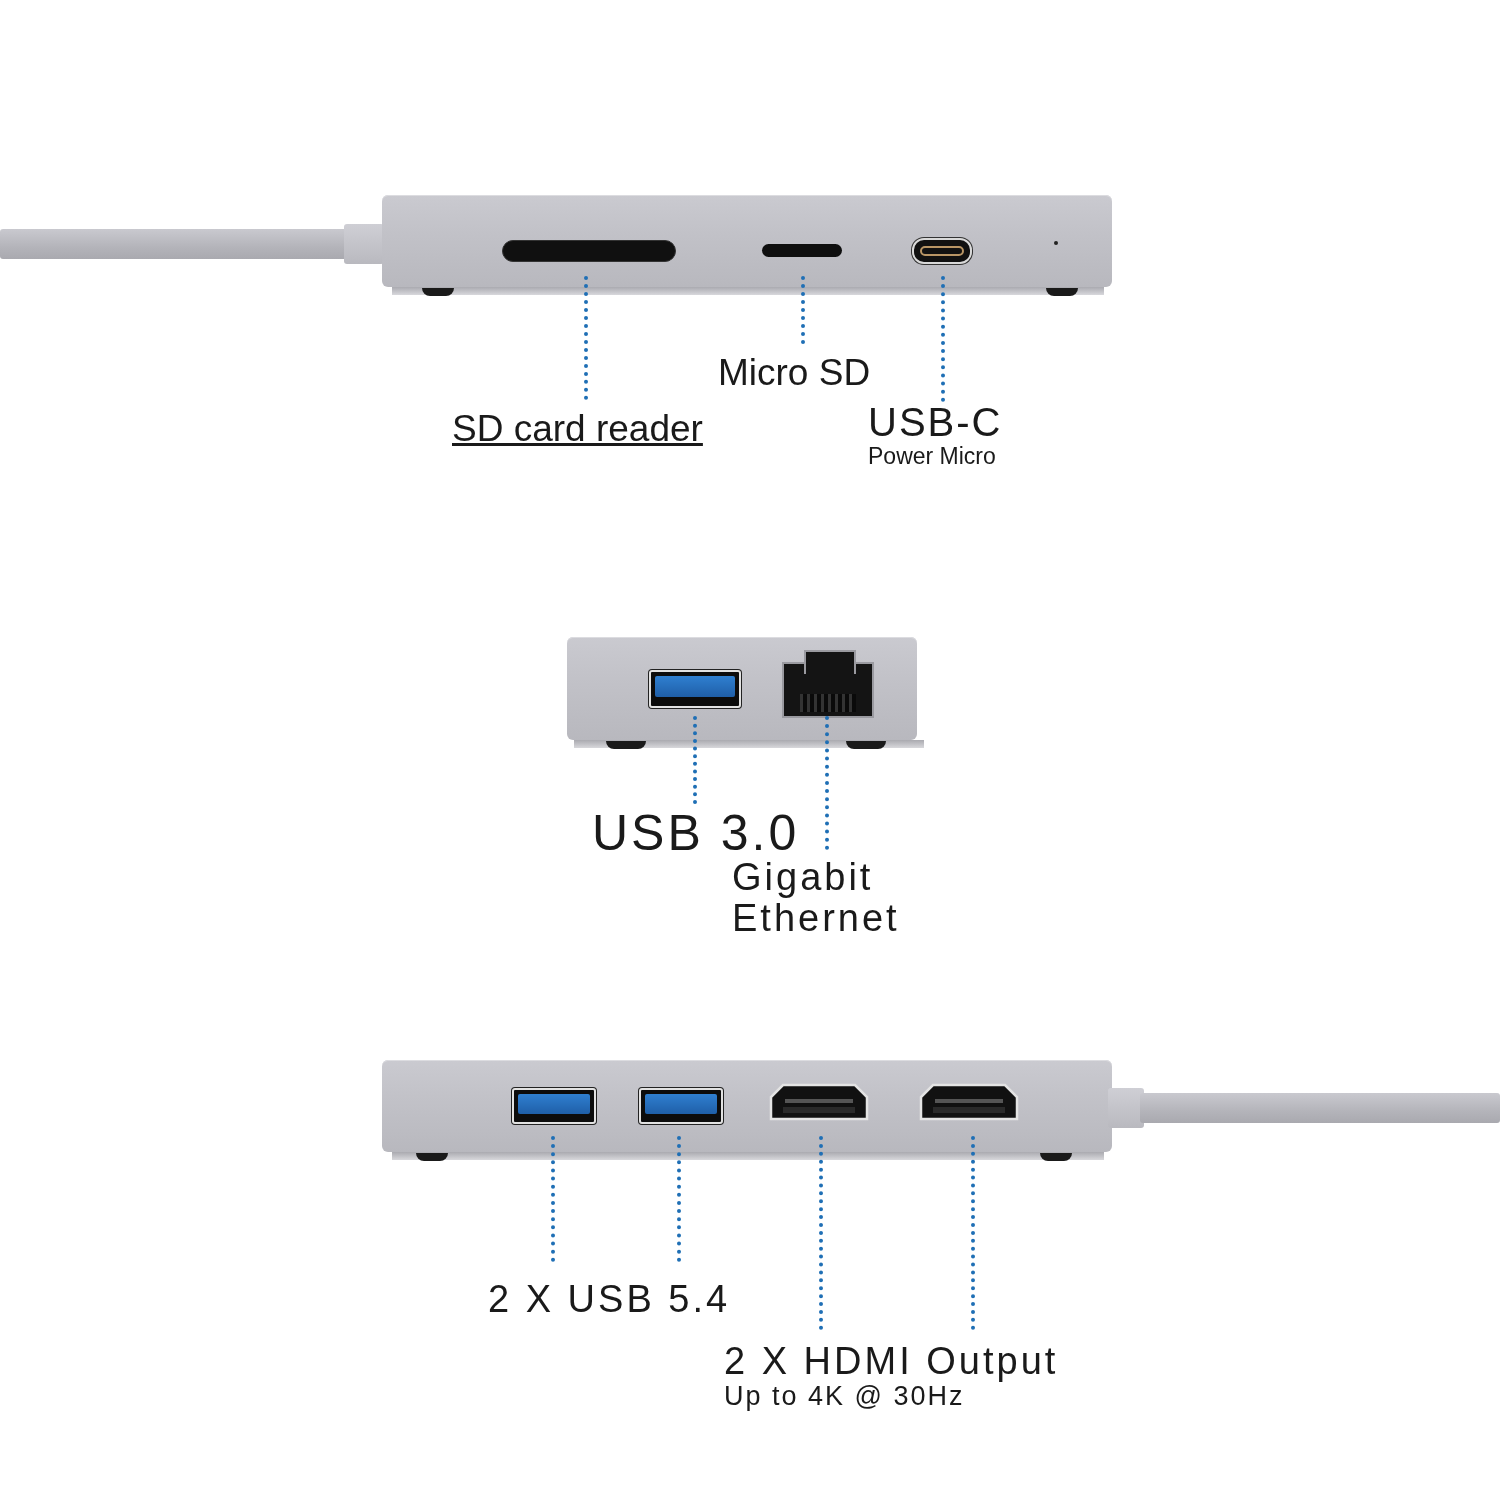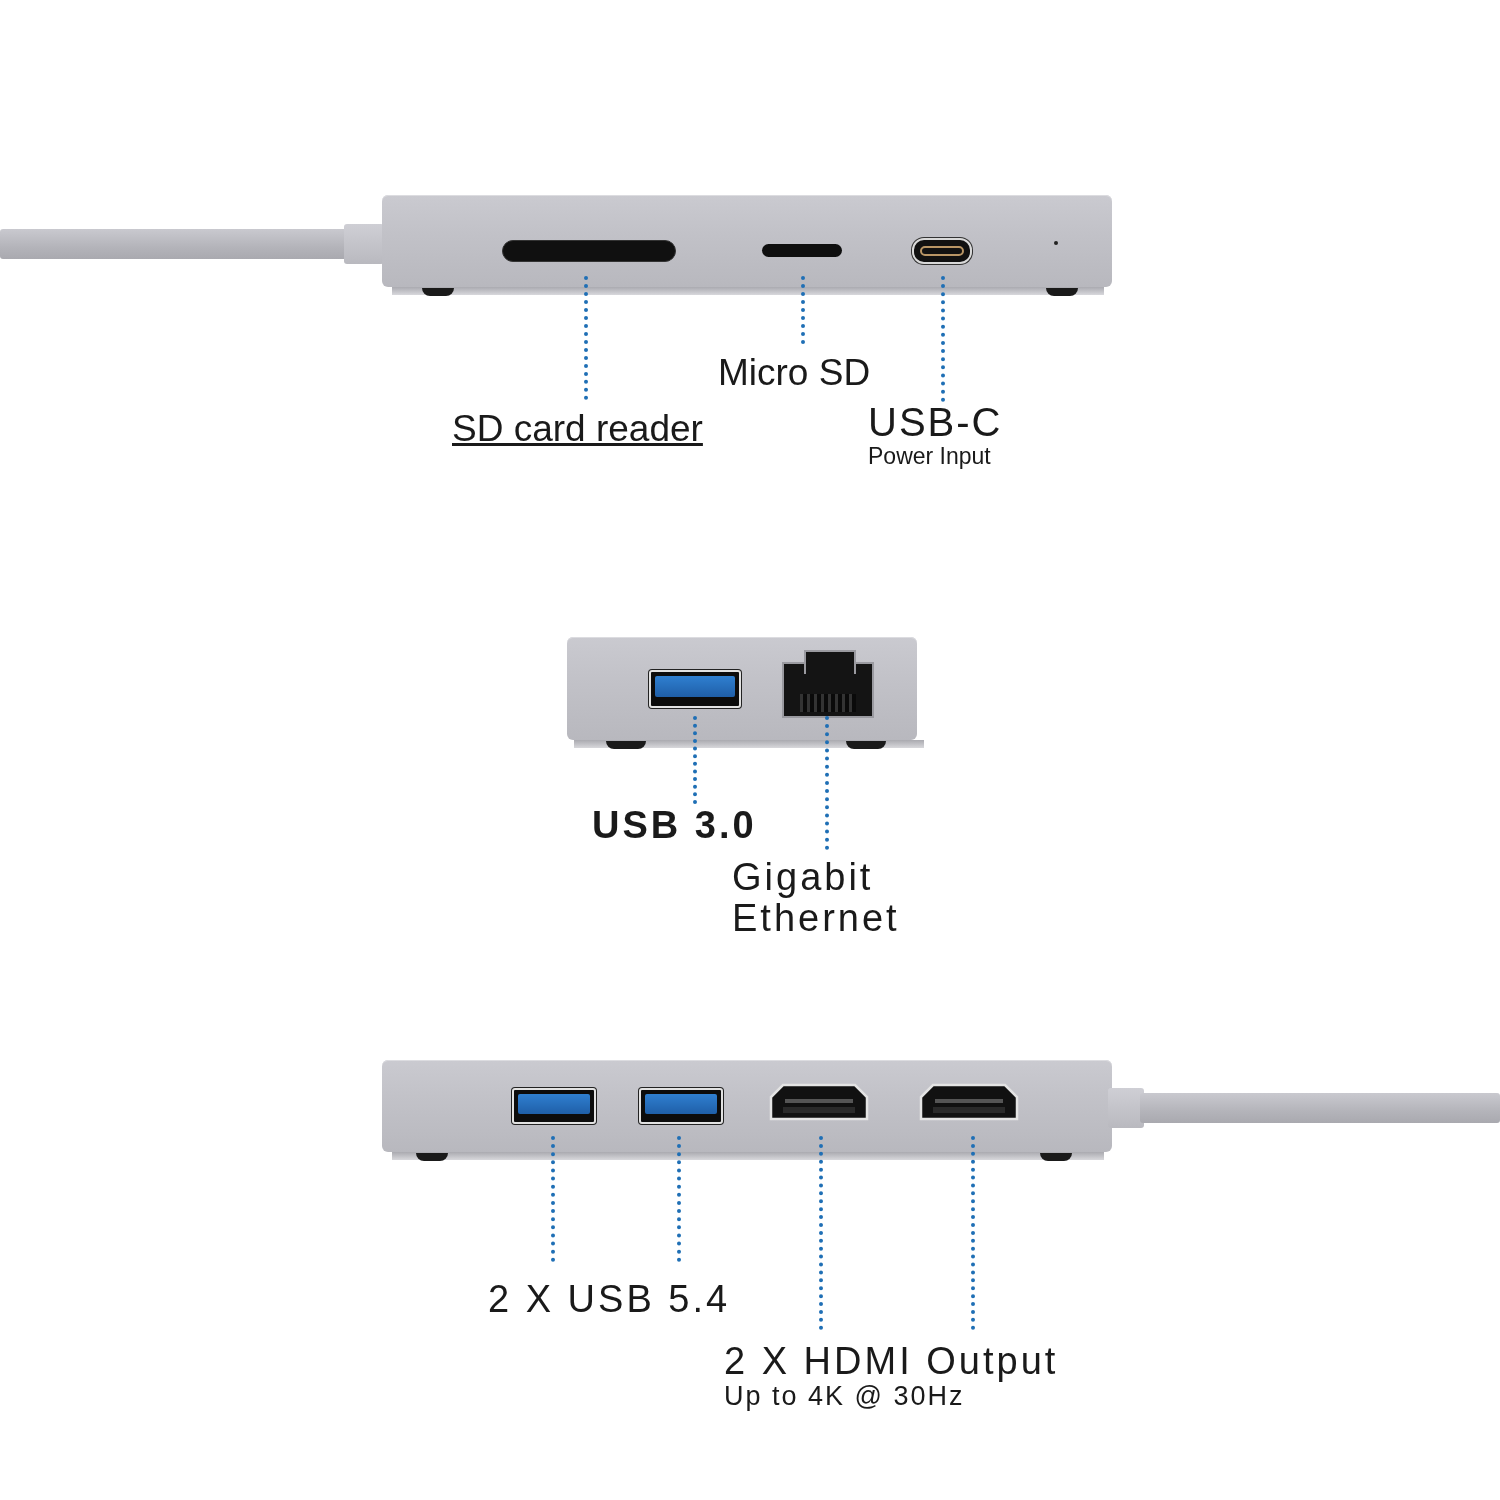--- a/index.html
+++ b/index.html
@@ -39,41 +39,41 @@
     </div>
   <div class="led" style="left:1054px;top:241px;"></div>
 
   <div class="dots" style="left:584px;top:276px;height:124px;"></div>
   <div class="dots" style="left:801px;top:276px;height:68px;"></div>
   <div class="dots" style="left:941px;top:276px;height:126px;"></div>
 
   <div class="label" style="left:452px;top:408px;width:266px;font-size:37px;letter-spacing:0;text-decoration:underline;">SD card reader</div>
   <div class="label" style="left:718px;top:352px;width:172px;font-size:37px;letter-spacing:0;">Micro SD</div>
   <div class="label" style="left:868px;top:400px;width:156px;font-size:40px;letter-spacing:2px;">USB-C</div>
-  <div class="label" style="left:868px;top:443px;width:156px;font-size:23px;letter-spacing:0;">Power Input</div>
+  <div class="label" style="left:868px;top:443px;width:156px;font-size:23px;letter-spacing:0;">Power Micro</div>
 </div>
 
 <div>
   <div class="body" style="left:567px;top:637px;width:350px;height:103px;"></div>
   <div class="base" style="left:574px;top:740px;width:350px;"></div>
   <div class="foot" style="left:606px;top:741px;width:40px;"></div>
   <div class="foot" style="left:846px;top:741px;width:40px;"></div>
 
   <div class="usba" style="left:649px;top:670px;width:88px;height:34px;">
       <div class="blue"></div>
     </div>
   <div class="rj45" style="left:782px;top:662px;width:88px;height:52px;">
     <div style="position:absolute;left:20px;top:-14px;width:48px;height:22px;background:#141414;border:2px solid #9a9aa0;border-bottom:none;"></div>
     <div style="position:absolute;left:16px;right:16px;bottom:4px;height:18px;background:repeating-linear-gradient(90deg,#333 0 3px,#0a0a0a 3px 7px);"></div>
   </div>
 
   <div class="dots" style="left:693px;top:716px;height:88px;"></div>
   <div class="dots" style="left:825px;top:716px;height:134px;"></div>
 
-  <div class="label" style="left:592px;top:804px;width:178px;font-size:38px;letter-spacing:3px;font-weight:bold;">USB 3.0</div>
+  <div class="label" style="left:592px;top:804px;width:178px;font-size:50px;letter-spacing:3px;">USB 3.0</div>
   <div class="label" style="left:732px;top:856px;width:196px;font-size:38px;letter-spacing:3px;">Gigabit</div>
   <div class="label" style="left:732px;top:897px;width:196px;font-size:38px;letter-spacing:3px;">Ethernet</div>
 </div>
 
 <div>
   <div class="body" style="left:382px;top:1060px;width:730px;height:92px;"></div>
   <div class="base" style="left:392px;top:1152px;width:712px;"></div>
   <div class="foot" style="left:416px;top:1153px;"></div>
   <div class="foot" style="left:1040px;top:1153px;"></div>
   <div class="plugneck" style="left:1108px;top:1088px;width:36px;height:40px;"></div>

